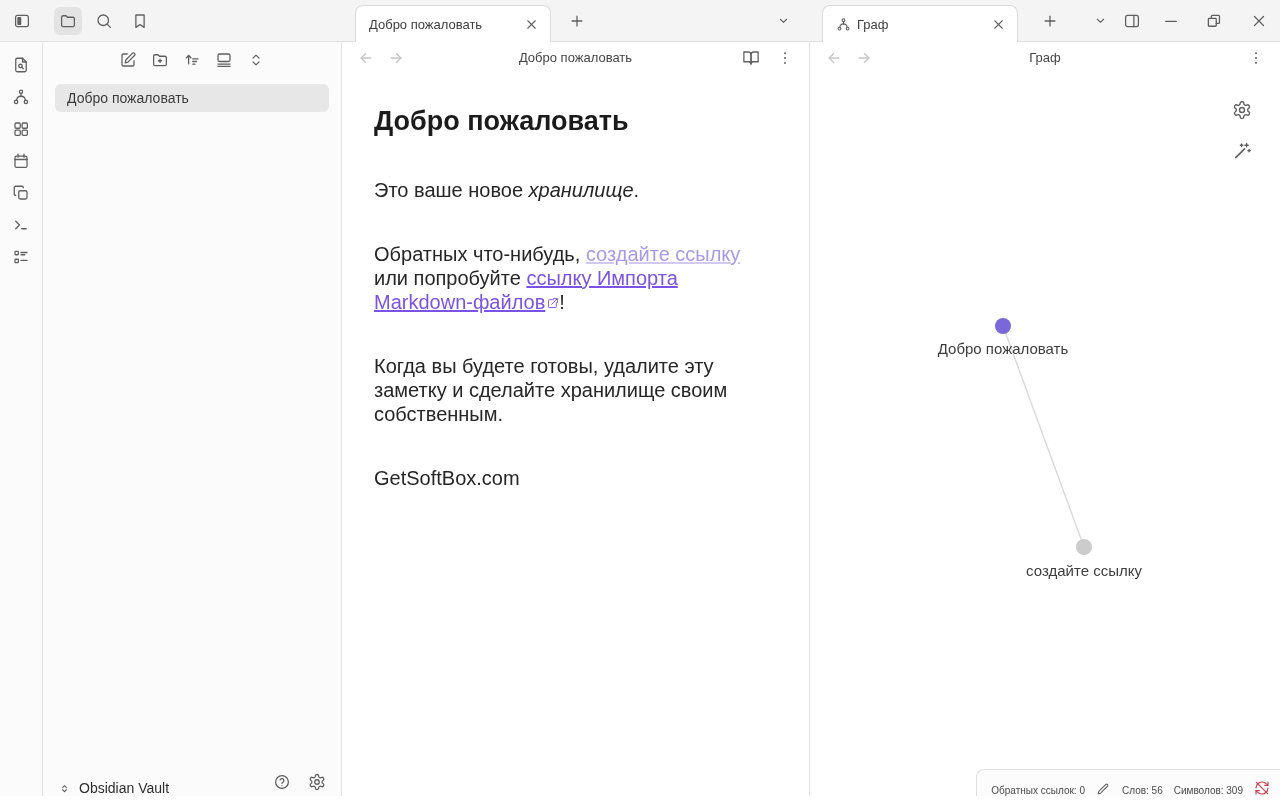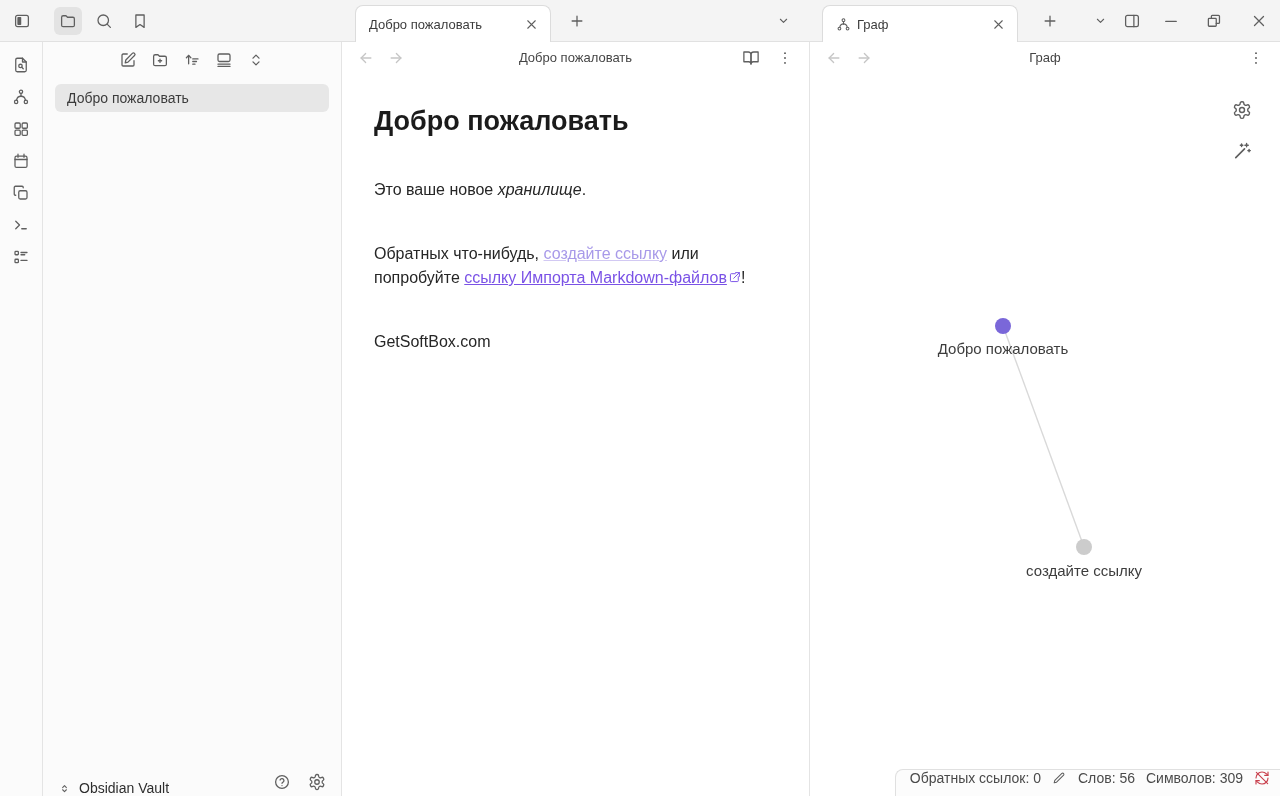--- a/index.html
+++ b/index.html
@@ -42,34 +42,34 @@
   .vault-name { font-size: 14px; font-weight: 500; color: #2e2e2e; flex: 1; cursor: pointer; }
 
   .editor-pane { width: 467px; background: #fff; display: flex; flex-direction: column; flex: none; }
   .pane-header { height: 31px; display: flex; align-items: center; padding: 0 12px; position: relative; flex: none; }
   .nav-arrows { display: flex; gap: 6px; }
   .pane-title { position: absolute; left: 0; right: 0; text-align: center; font-size: 13px; color: #454545; pointer-events: none; }
   .pane-actions { margin-left: auto; display: flex; gap: 10px; align-items: center; z-index: 2; }
 
   .editor-content { padding: 17px 40px 0 32px; }
   .editor-content h1 { font-size: 27px; line-height: 34px; font-weight: 700; color: #1b1b1b; margin: 14px 0 10px; }
-  .editor-content p { width: 372px; font-size: 16px; line-height: 24px; color: #262626; margin: 40px 0; }
+  .editor-content p { width: 372px; font-size: 20px; line-height: 24px; color: #262626; margin: 40px 0; }
   .em { font-style: italic; }
   .link-unresolved { color: #a89ae9; text-decoration: underline; text-decoration-color: #d2c9f3; cursor: pointer; }
   .link-external { color: #7a52e6; text-decoration: underline; cursor: pointer; }
   .ext-ic { width: 13px; height: 13px; stroke: #7a52e6; stroke-width: 1.8; fill: none; stroke-linecap: round; stroke-linejoin: round; vertical-align: -1px; margin-left: 1px; }
 
   .graph-pane { flex: 1; background: #fff; border-left: 1px solid #e4e4e4; position: relative; overflow: hidden; }
   .graph-tools { position: absolute; top: 54px; right: 24px; display: flex; flex-direction: column; gap: 13px; align-items: center; }
   .graph-canvas { position: absolute; left: 0; top: 0; }
   .graph-edge { stroke: #d9d9d9; stroke-width: 1.4; }
   .graph-node { cursor: pointer; }
   .node-label { position: absolute; transform: translateX(-50%); font-size: 15px; color: #3d3d3d; white-space: nowrap; }
 
-  .status-bar { position: absolute; right: 0; bottom: 0; height: 27px; background: #fcfcfc; border: 1px solid #e0e0e0; border-right: none; border-bottom: none; border-top-left-radius: 8px; display: flex; align-items: flex-start; gap: 11px; padding: 0 10px 0 14px; font-size: 14px; color: #4a4a4a; }
+  .status-bar { position: absolute; right: 0; bottom: 0; height: 27px; background: #fcfcfc; border: 1px solid #e0e0e0; border-right: none; border-bottom: none; border-top-left-radius: 8px; display: flex; align-items: flex-end; gap: 11px; padding: 0 10px 0 14px; font-size: 10px; color: #4a4a4a; }
   .status-item { white-space: nowrap; }
   .ic-red { stroke: #c9404d; }
 
   .bottom-strip { height: 3px; background: #0a0a0a; }
 </style>
 </head>
 <body>
 
 <div class="app">
 
@@ -326,20 +326,21 @@
       </div>
 
       <div class="editor-content">
         <h1>Добро пожаловать</h1>
         <p><span>Это ваше новое </span><span class="em">хранилище</span><span>.</span></p>
         <p><span>Обратных что-нибудь, </span><span class="link-unresolved">создайте ссылку</span><span> или попробуйте </span><span class="link-external">ссылку Импорта Markdown-файлов</span><svg class="ext-ic" viewBox="0 0 24 24">
               <path d="M13.5 5H6a1.5 1.5 0 0 0-1.5 1.5V18A1.5 1.5 0 0 0 6 19.5h11.5A1.5 1.5 0 0 0 19 18v-7.5"></path>
               <path d="M14 3h7v7"></path>
               <path d="M10.5 13.5 21 3"></path>
             </svg><span>!</span></p>
+        <p>Когда вы будете готовы, удалите эту заметку и сделайте хранилище своим собственным.</p>
         <p>GetSoftBox.com</p>
       </div>
     </div>
 
     <div class="graph-pane">
       <div class="pane-header">
         <div class="nav-arrows">
           <button class="iconbtn" style="width:24px;height:24px;">
             <svg class="ic ic-dim" viewBox="0 0 24 24">
                 <path d="M18.5 12H5.5"></path>

